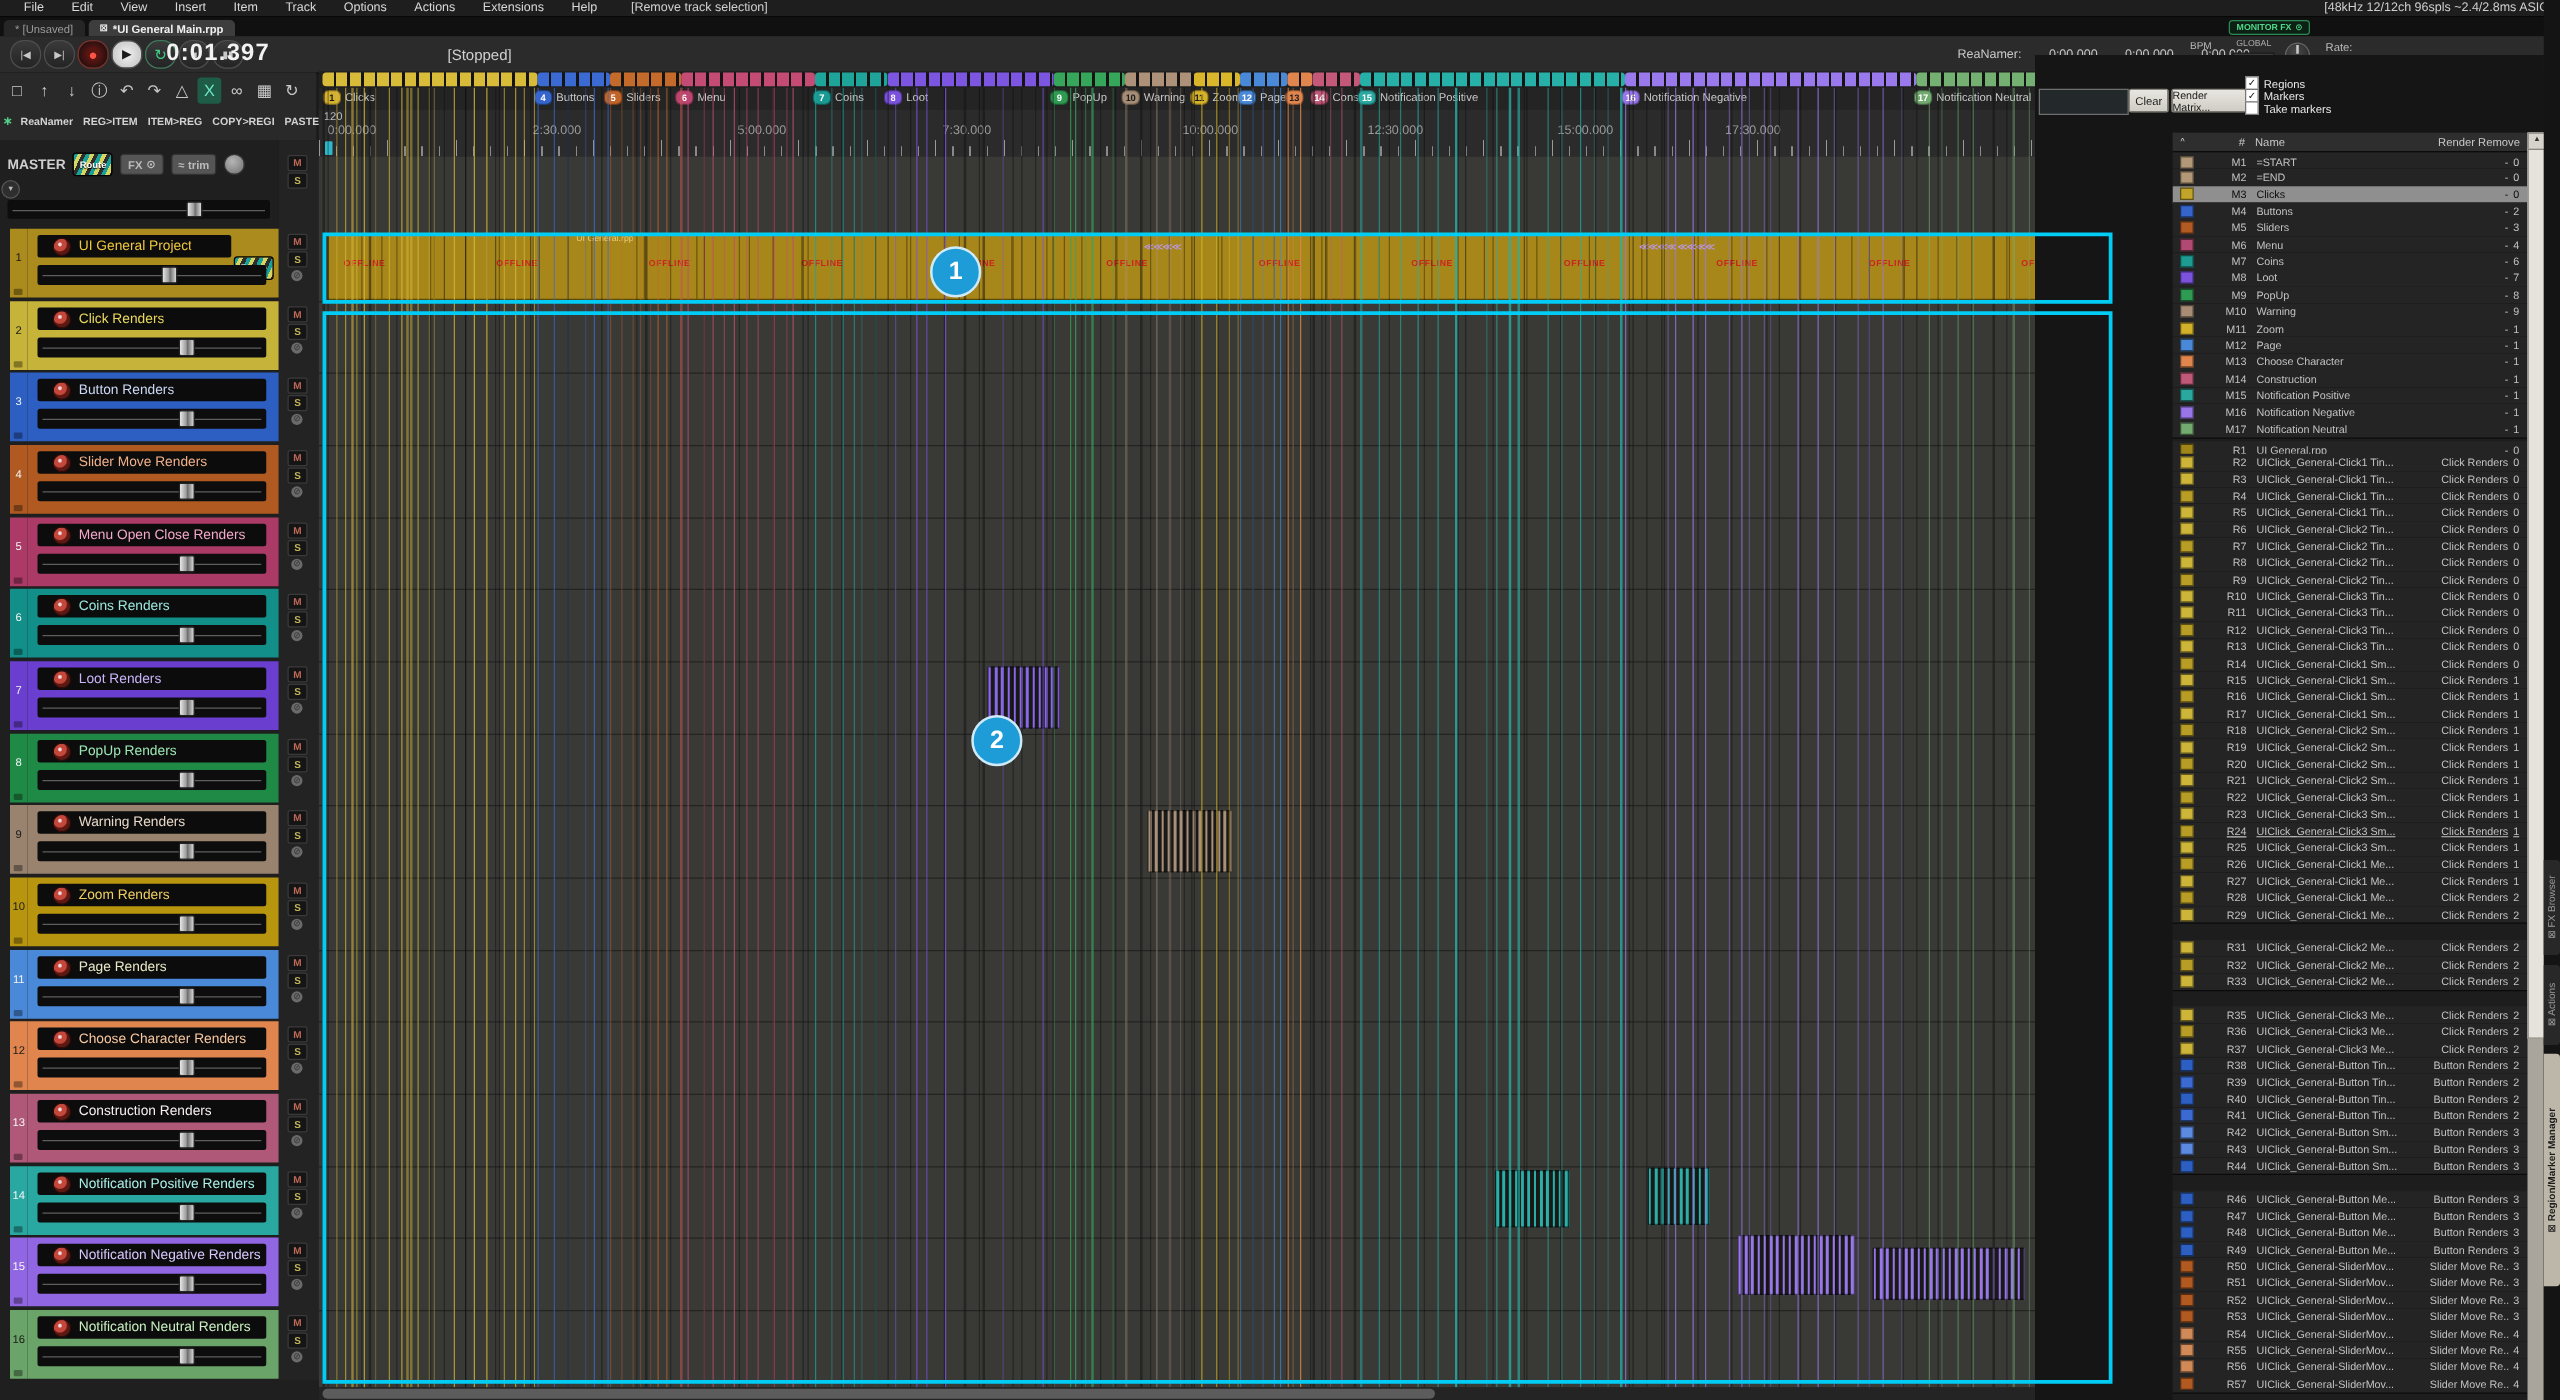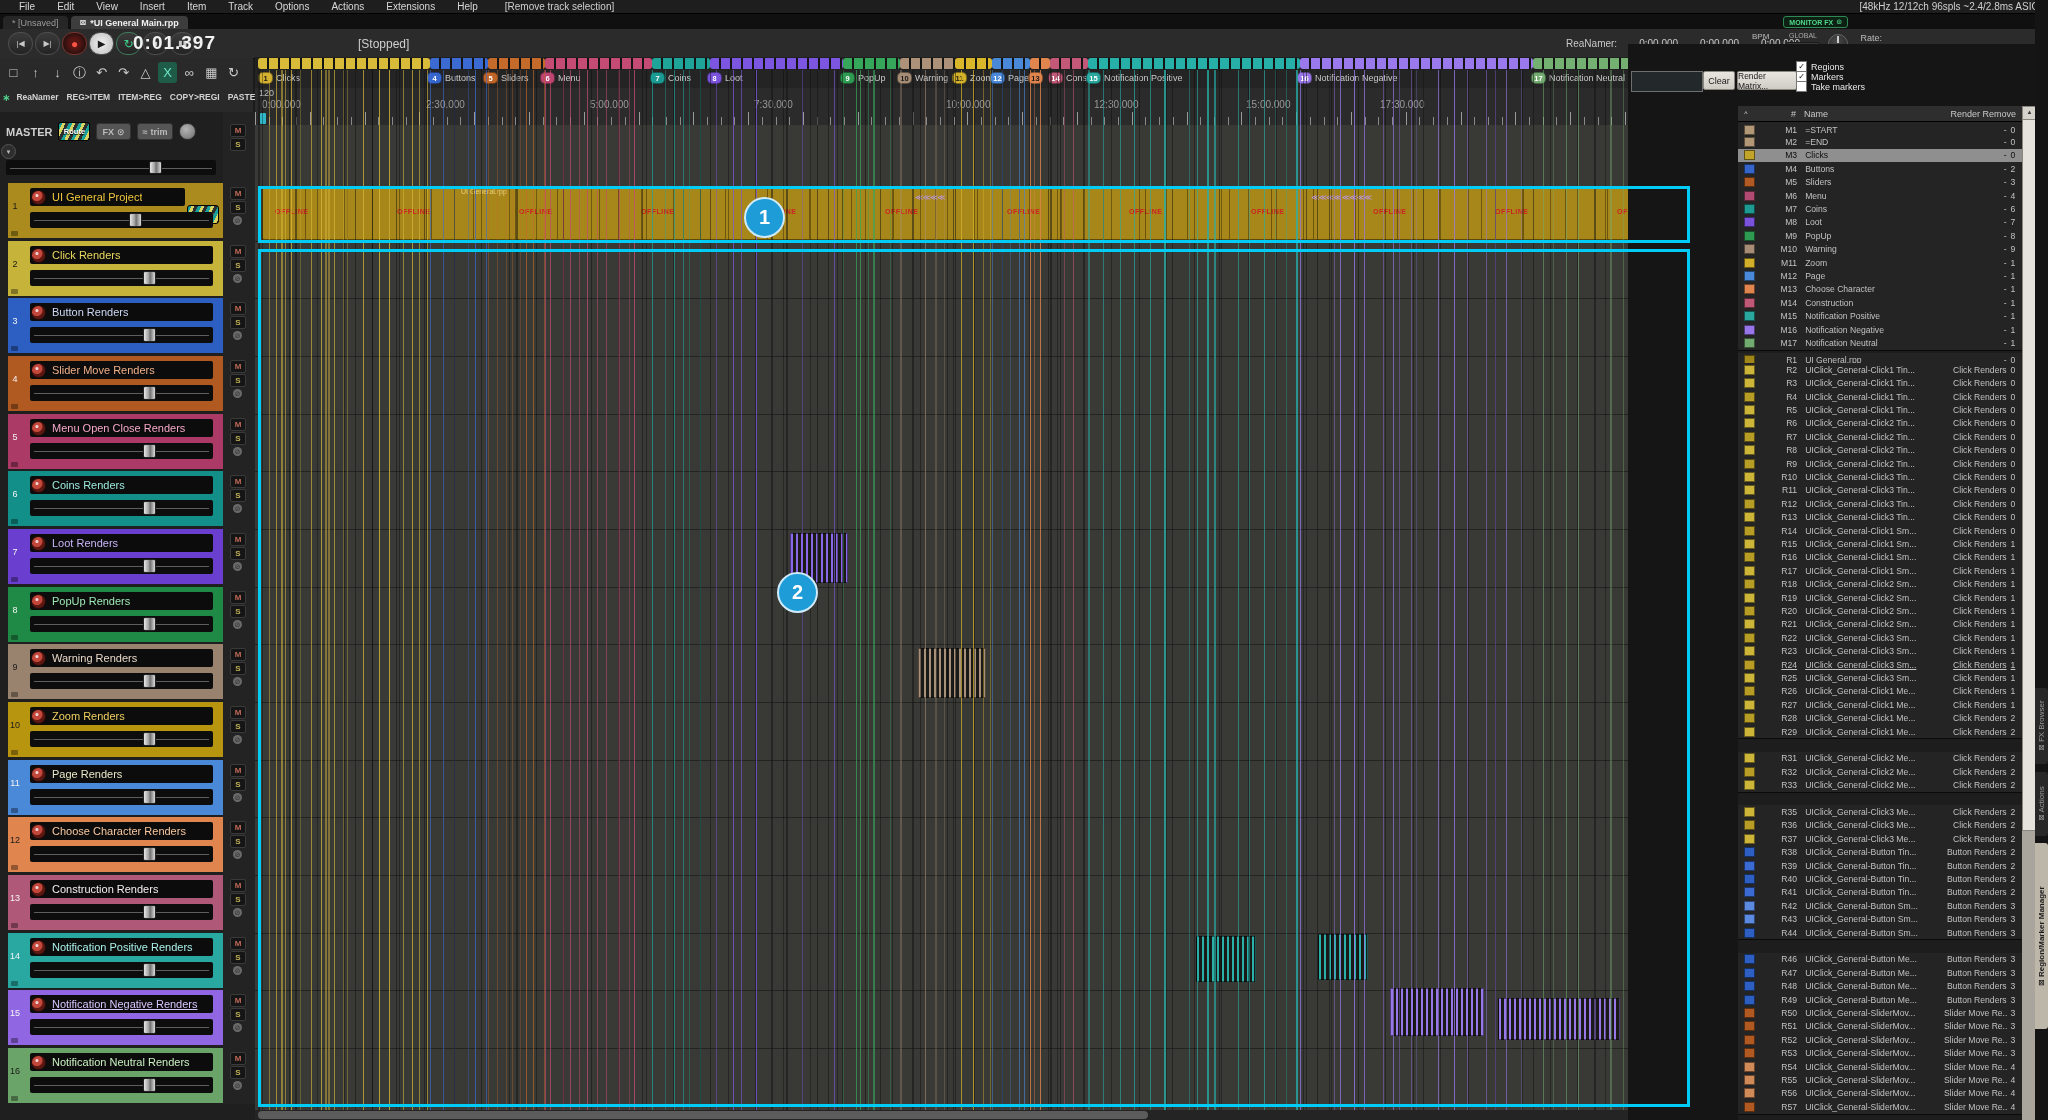--- a/index.html
+++ b/index.html
@@ -50,21 +50,21 @@
   .route-chip{width:30px;height:17px;border-radius:3px;border:1px solid #000;color:#fff;font-size:7.5px;font-weight:bold;display:flex;align-items:center;justify-content:center;text-shadow:0 1px 1px #000;background:repeating-linear-gradient(115deg,#18a09a 0 3px,#d8d462 3px 6px,#2e2e2e 6px 9px);}
   .gray-chip{height:15px;padding:0 5px;border-radius:3px;background:#555;color:#bbb;font-size:9px;font-weight:bold;display:flex;align-items:center;gap:3px;border:1px solid #333;}
   #master-knob{width:15px;height:15px;border-radius:50%;background:radial-gradient(circle at 40% 35%,#b5b5b5,#6e6e6e);border:1px solid #333;}
   .fader{position:absolute;background:#0d0d0d;border-radius:2px;}
   .fader .groove{position:absolute;left:4px;right:4px;top:50%;height:1px;background:#5e5e5e;}
   .fader .thumb{position:absolute;top:1px;bottom:1px;width:11px;background:linear-gradient(90deg,#e8e8e8,#9c9c9c 45%,#6e6e6e 55%,#dcdcdc);border-radius:2px;border:1px solid #222;}
   .track{position:absolute;left:0;width:223px;}
   .tnum{position:absolute;left:8px;top:0;bottom:0;width:14px;font-size:9px;display:flex;justify-content:center;padding-top:18px;}
   .tfold{position:absolute;left:3px;bottom:2px;width:7px;height:5px;background:rgba(0,0,0,0.35);border-radius:1px;}
   .tbody{position:absolute;left:22px;top:0;bottom:0;right:0;}
-  .tname{position:absolute;left:8px;top:5px;height:18px;background:#0c0c0c;border-radius:2px;display:flex;align-items:center;font-size:11px;padding-left:1px;gap:6px;}
+  .tname{position:absolute;left:8px;top:5px;height:18px;background:#0c0c0c;border-radius:2px;display:flex;align-items:center;font-size:11px;padding-left:12px;gap:6px;}
   .recarm{width:13px;height:13px;border-radius:50%;background:radial-gradient(circle at 38% 35%,#f0d8d8 0 1px,#c4473c 2px 5px,#5e1812 6px);border:1px solid #2a0c0a;flex:0 0 auto;}
   .tslider{position:absolute;left:8px;top:29px;height:16px;background:#0d0d0d;border-radius:2px;}
   
   #ms-col{position:absolute;left:223px;top:112px;width:32px;height:992px;background:#232323;}
   .msbtn{position:absolute;width:14px;height:11px;background:#151515;border:1px solid #3a3a3a;border-radius:2px;font-size:8px;font-weight:bold;display:flex;align-items:center;justify-content:center;}
   .msbtn.m{color:#c06858;}
   .msbtn.s{color:#c0b058;}
   .msknob{position:absolute;width:9px;height:9px;border-radius:50%;background:#6a6a6a;color:#333;font-size:7px;line-height:9px;text-align:center;}
   
   #region-bar{position:absolute;left:255px;top:57px;width:1468px;height:13px;background:#202020;}
@@ -416,21 +416,21 @@
             <div class="groove"></div>
             <div class="thumb" style="left: 62%;"></div>
           </div>
         </div>
       </div>
       <div class="track" style="top: 878px; height: 55px;">
         <div class="tnum" style="background: rgb(145, 102, 226); color: rgb(244, 244, 244);">15<div class="tfold"></div></div>
         <div class="tbody" style="background: rgb(145, 102, 226);">
           <div class="tname" style="right: 10px; color: rgb(216, 200, 255);">
             <div class="recarm"></div>
-            <div style="white-space: nowrap; overflow: hidden; text-decoration: underline;">Notification Negative Renders</div>
+            <div style="white-space: nowrap; overflow: hidden;">Notification Negative Renders</div>
           </div>
           <div class="tslider fader" style="right: 10px;">
             <div class="groove"></div>
             <div class="thumb" style="left: 62%;"></div>
           </div>
         </div>
       </div>
       <div class="track" style="top: 936px; height: 55px;">
         <div class="tnum" style="background: rgb(107, 164, 104); color: rgb(26, 26, 26);">16<div class="tfold"></div></div>
         <div class="tbody" style="background: rgb(107, 164, 104);">

